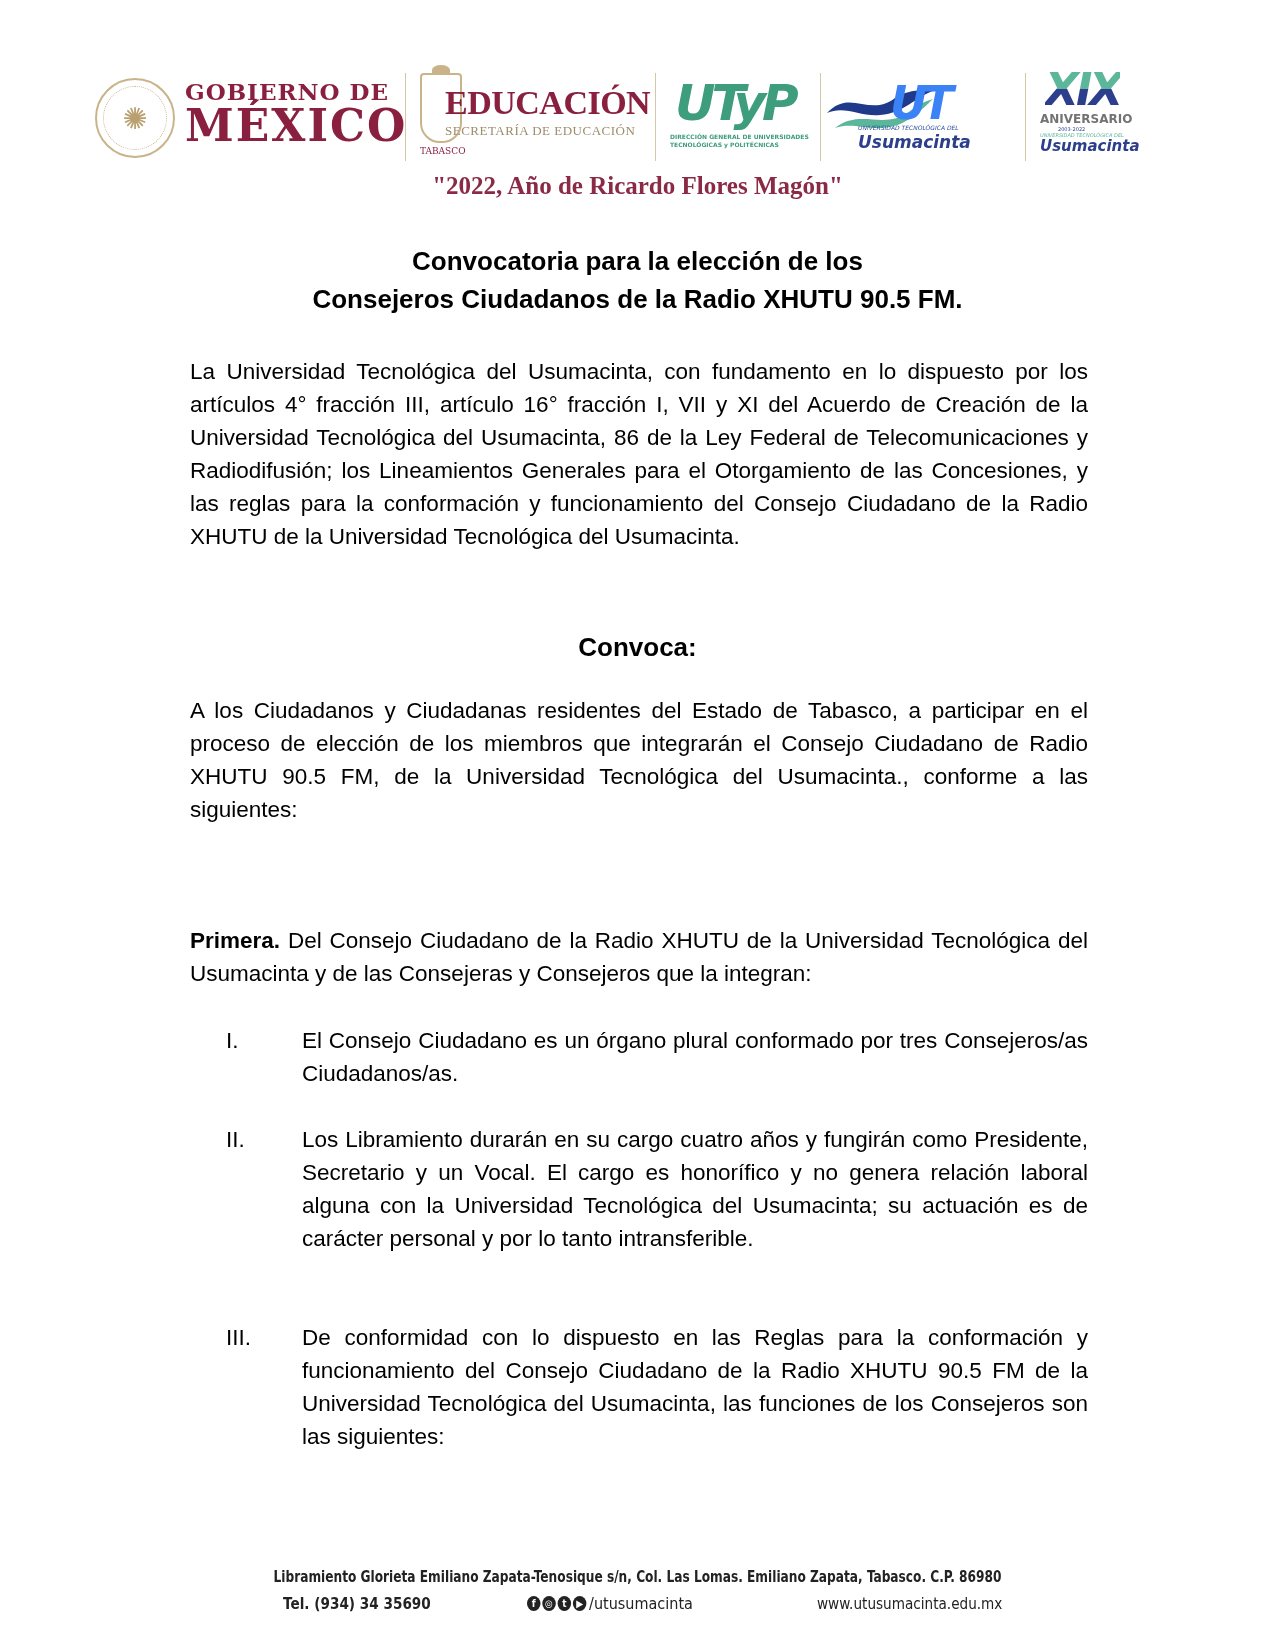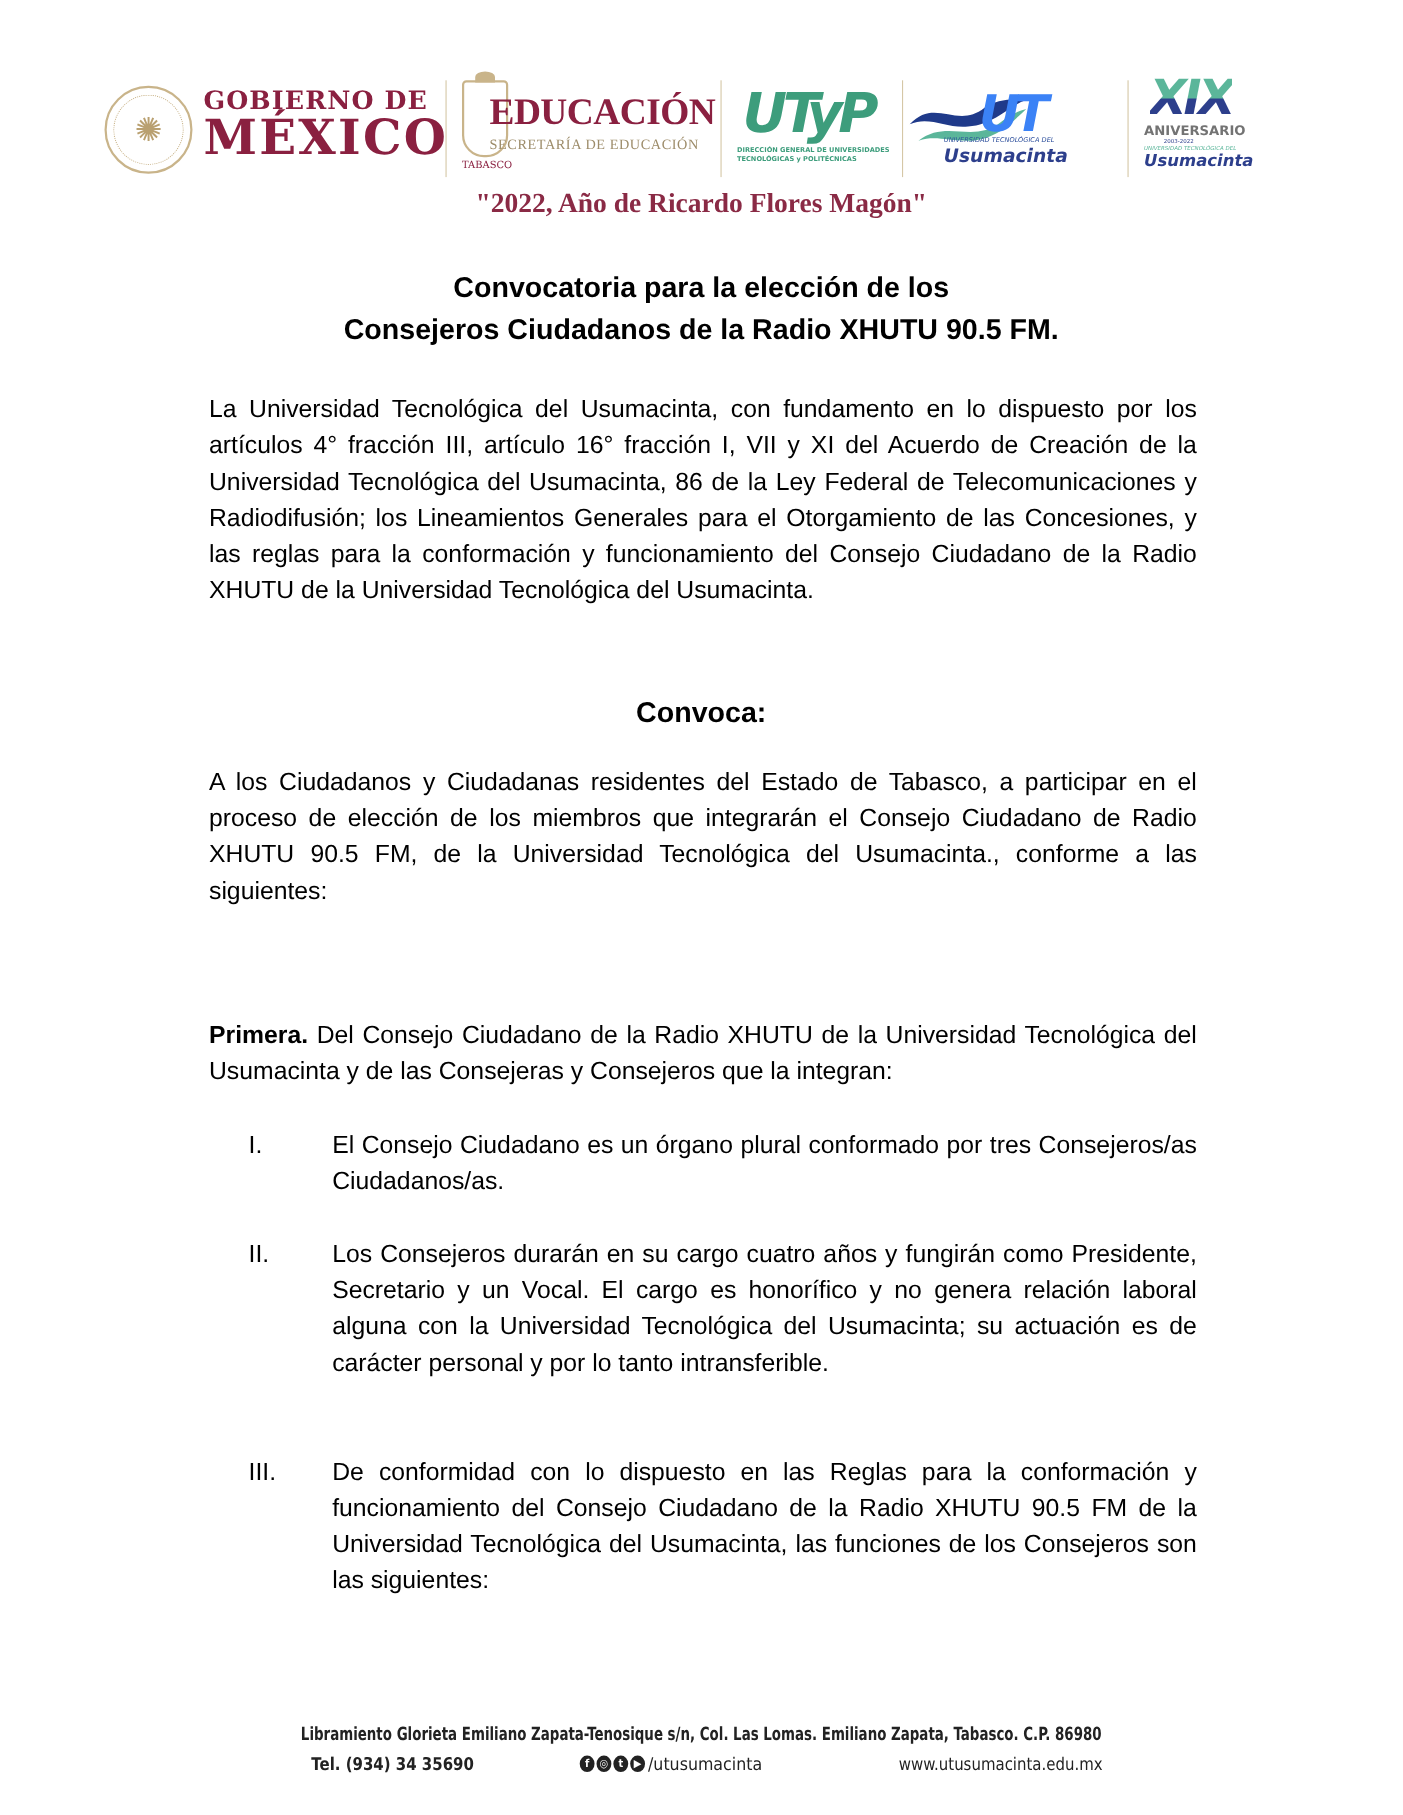--- a/index.html
+++ b/index.html
@@ -123,21 +123,21 @@
   <div class="para p2">A los Ciudadanos y Ciudadanas residentes del Estado de Tabasco, a participar en el proceso de elección de los miembros que integrarán el Consejo Ciudadano de Radio XHUTU 90.5 FM, de la Universidad Tecnológica del Usumacinta., conforme a las siguientes:</div>
 
   <div class="para p3"><b class="lead">Primera.</b><span> Del Consejo Ciudadano de la Radio XHUTU de la Universidad Tecnológica del Usumacinta y de las Consejeras y Consejeros que la integran:</span></div>
 
   <div class="item i1">
     <span class="num">I.</span>
     <div class="txt">El Consejo Ciudadano es un órgano plural conformado por tres Consejeros/as Ciudadanos/as.</div>
   </div>
   <div class="item i2">
     <span class="num">II.</span>
-    <div class="txt">Los Consejeros durarán en su cargo cuatro años y fungirán como Presidente, Secretario y un Vocal. El cargo es honorífico y no genera relación laboral alguna con la Universidad Tecnológica del Usumacinta; su actuación es de carácter personal y por lo tanto intransferible.</div>
+    <div class="txt">Los Libramiento durarán en su cargo cuatro años y fungirán como Presidente, Secretario y un Vocal. El cargo es honorífico y no genera relación laboral alguna con la Universidad Tecnológica del Usumacinta; su actuación es de carácter personal y por lo tanto intransferible.</div>
   </div>
   <div class="item i3">
     <span class="num">III.</span>
     <div class="txt">De conformidad con lo dispuesto en las Reglas para la conformación y funcionamiento del Consejo Ciudadano de la Radio XHUTU 90.5 FM de la Universidad Tecnológica del Usumacinta, las funciones de los Consejeros son las siguientes:</div>
   </div>
 
   <div class="footer f-addr">Libramiento Glorieta Emiliano Zapata-Tenosique s/n, Col. Las Lomas. Emiliano Zapata, Tabasco. C.P. 86980</div>
   <div class="f-row f-tel">Tel. (934) 34 35690</div>
   <div class="f-row f-social">
     <span class="ic">f</span>

